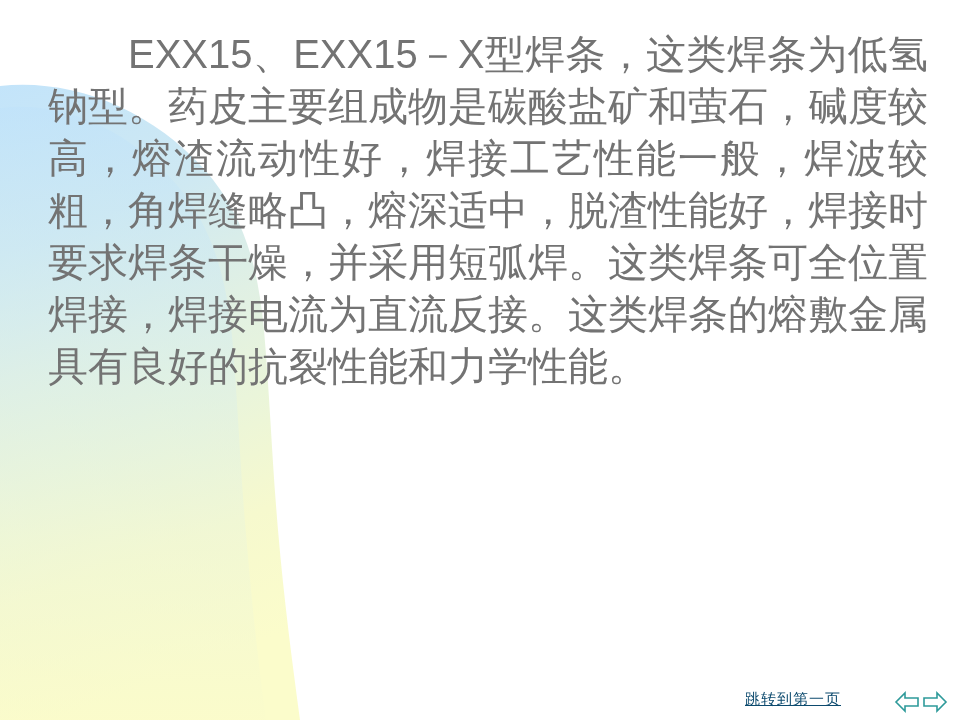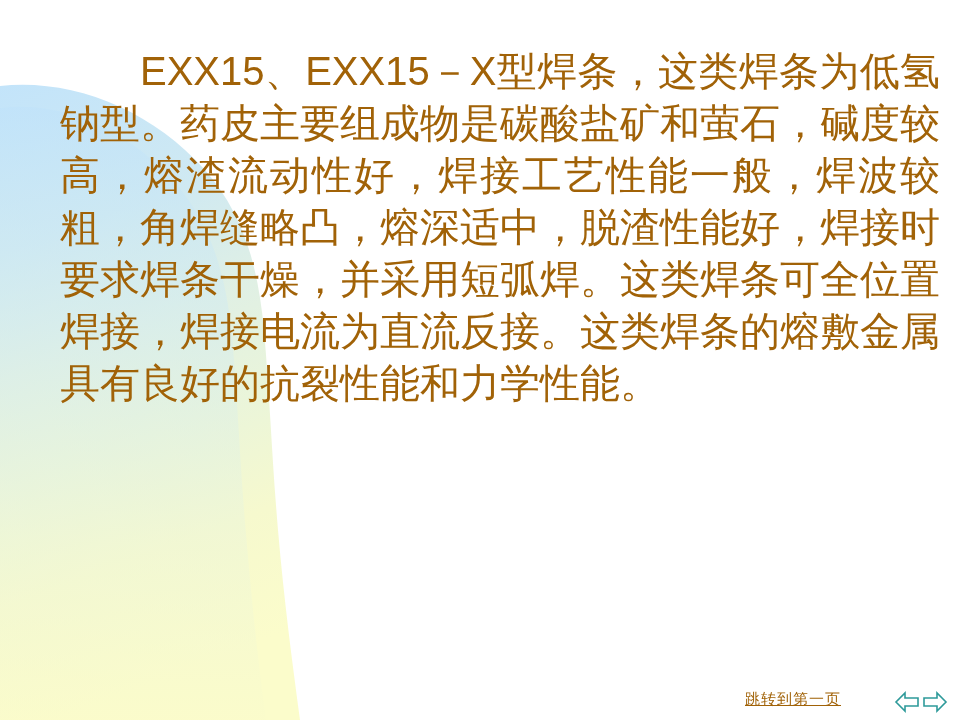--- a/index.html
+++ b/index.html
@@ -24,42 +24,41 @@
     left: 0;
     top: 0;
     width: 960px;
     height: 720px;
     pointer-events: none;
   }
 
   
   .body-text {
     position: absolute;
-    left: 60px;
+    left: 48px;
     top: 28px;
     width: 880px;
-    color: #a16207;
+    color: #737373;
     font-size: 40px;
     line-height: 52px;
     letter-spacing: 0px;
     text-indent: 80px;
     text-align: justify;
     text-justify: inter-ideograph;
     white-space: normal;
-    margin-top: 17px;
   }
 
   
   .footer-link {
     position: absolute;
     left: 745px;
     top: 690px;
     font-size: 15px;
     line-height: 18px;
-    color: #a16207;
+    color: #0c4a6e;
     text-decoration: underline;
     letter-spacing: 1px;
     cursor: pointer;
   }
   .nav-arrows {
     position: absolute;
     left: 894px;
     top: 690px;
     width: 54px;
     height: 24px;

